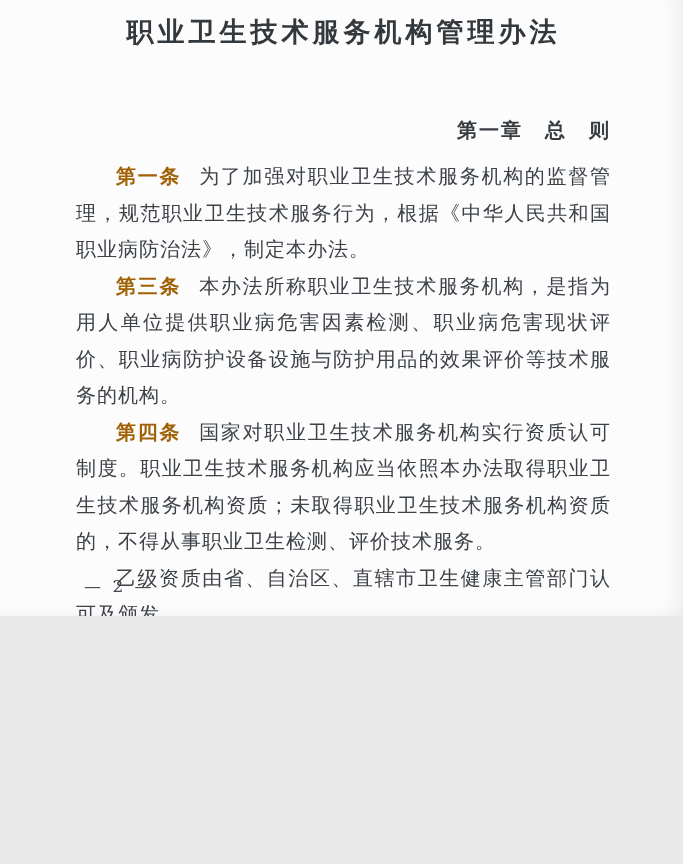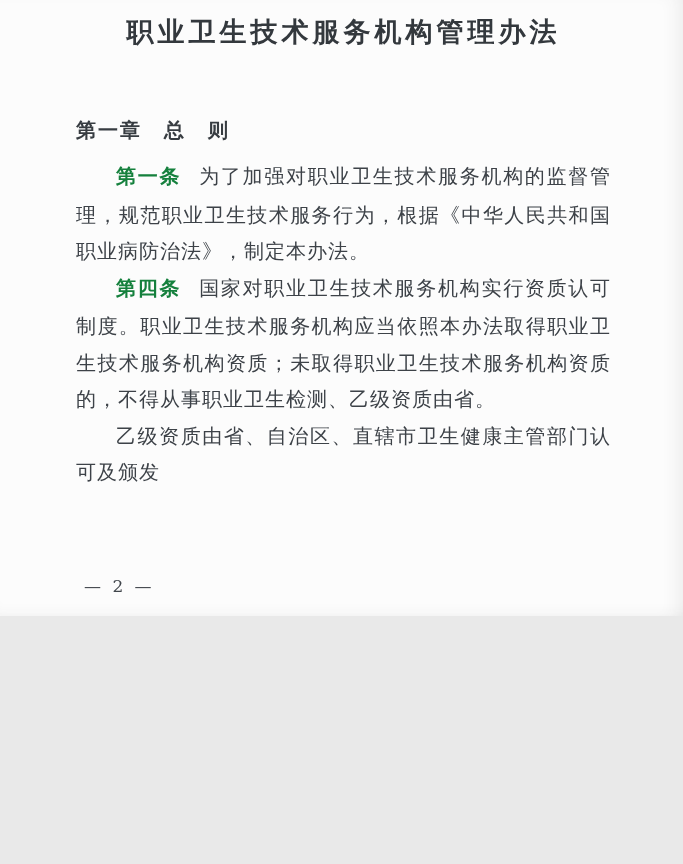--- a/index.html
+++ b/index.html
@@ -26,21 +26,21 @@
     font-family: "DejaVu Sans", sans-serif;
     font-weight: 700;
     font-size: 27px;
     line-height: 32px;
     letter-spacing: 4px;
     color: #33383d;
     white-space: nowrap;
   }
   .chapter-heading {
     margin: 70px 0 0 0;
-    text-align: left;
+    text-align: right;
     font-family: "DejaVu Sans", sans-serif;
     font-weight: 700;
     font-size: 20px;
     line-height: 24px;
     letter-spacing: 2px;
     color: #373c41;
   }
   .body-text {
     margin-top: 16px;
     font-family: "DejaVu Serif", serif;
@@ -49,23 +49,23 @@
     letter-spacing: 1px;
     text-align: justify;
     text-justify: inter-ideograph;
     color: #3d4248;
   }
   .para {
     margin: 0;
     text-indent: 2em;
   }
   .lead {
-    font-family: Liberation Mono, monospace;
+    font-family: Liberation Sans, sans-serif;
     font-weight: 700;
-    color: #15803d;
+    color: #a16207;
     margin-right: 0.9em;
   }
   .lead:empty { display: none; margin: 0; }
   .page-number {
     position: absolute;
     left: 84px;
     bottom: 20px;
     font-family: "DejaVu Serif", serif;
     font-size: 17px;
     letter-spacing: 3px;
@@ -81,23 +81,26 @@
 
   <h2 class="chapter-heading">第一章　总　则</h2>
 
   <div class="body-text">
 
     <p class="para">
       <span class="lead">第一条</span><span>为了加强对职业卫生技术服务机构的监督管理，规范职业卫生技术服务行为，根据《中华人民共和国职业病防治法》，制定本办法。</span>
     </p>
 
 
+    <p class="para">
+      <span class="lead">第三条</span><span>本办法所称职业卫生技术服务机构，是指为用人单位提供职业病危害因素检测、职业病危害现状评价、职业病防护设备设施与防护用品的效果评价等技术服务的机构。</span>
+    </p>
 
     <p class="para">
-      <span class="lead">第四条</span><span>国家对职业卫生技术服务机构实行资质认可制度。职业卫生技术服务机构应当依照本办法取得职业卫生技术服务机构资质；未取得职业卫生技术服务机构资质的，不得从事职业卫生检测、乙级资质由省。</span>
+      <span class="lead">第四条</span><span>国家对职业卫生技术服务机构实行资质认可制度。职业卫生技术服务机构应当依照本办法取得职业卫生技术服务机构资质；未取得职业卫生技术服务机构资质的，不得从事职业卫生检测、评价技术服务。</span>
     </p>
 
 
 
     <p class="para">
       <span>乙级资质由省、自治区、直辖市卫生健康主管部门认可及颁发</span>
     </p>
 
   </div>
 

